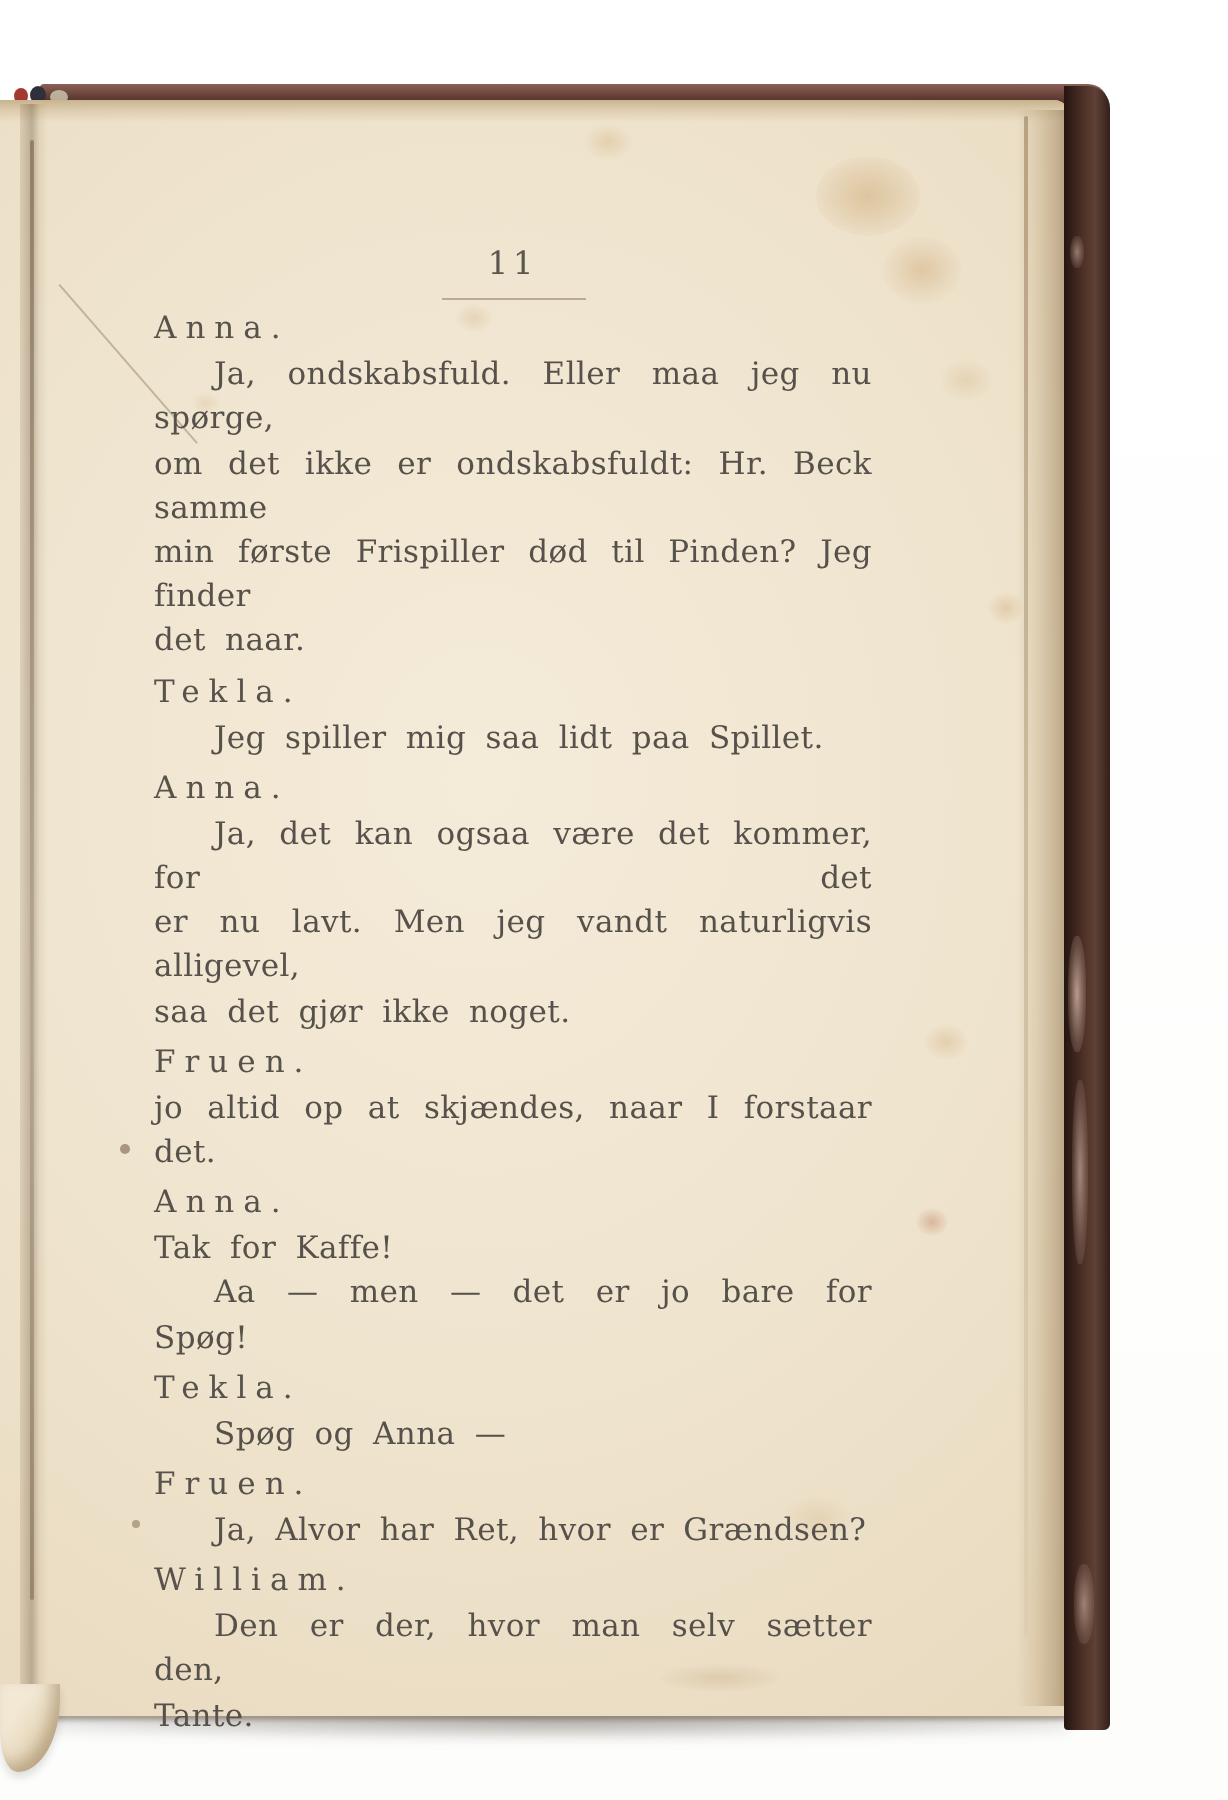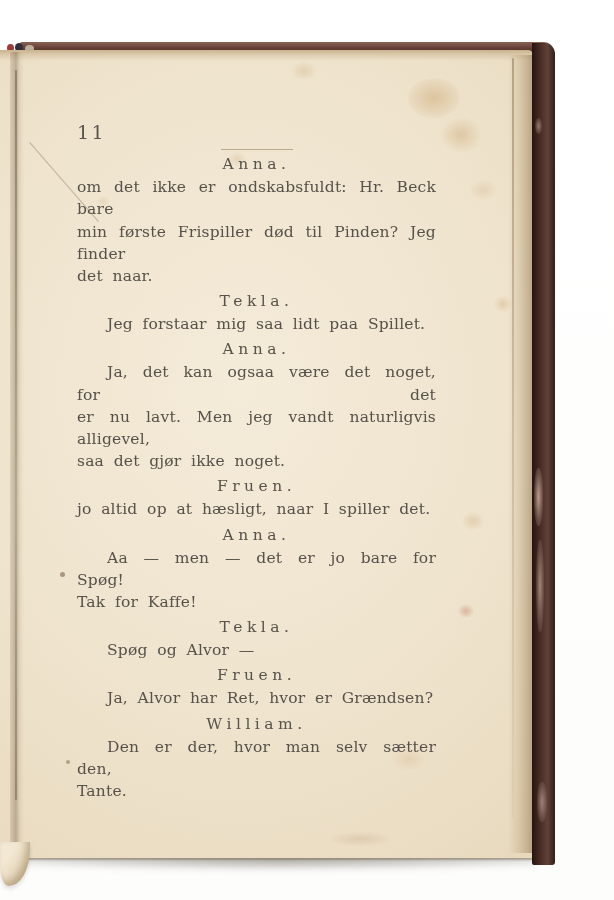--- a/index.html
+++ b/index.html
@@ -106,27 +106,27 @@
   .f11 { left: 470px; top: 180px; width: 26px; height: 20px; background: radial-gradient(ellipse, rgba(188,139,72,.18) 0%, rgba(0,0,0,0) 75%); }
   .f12 { left: 60px;  top: 572px; width: 5px;  height: 5px;  background: rgba(110,88,60,.55); }
   .f13 { left: 66px;  top: 760px; width: 4px;  height: 4px;  background: rgba(110,88,60,.45); }
 
   
   .text-block {
     position: absolute; left: 77px; top: 121px; width: 359px;
     color: #56514a; font-size: 15.5px; line-height: 22.2px;
     word-spacing: 4.5px; letter-spacing: .2px;
   }
-  .page-number { font-size: 19px; letter-spacing: 2.5px; color: #5a554d; }
+  .page-number { text-align: center; font-size: 16px; letter-spacing: 2.5px; color: #5a554d; }
   .page-number-rule { width: 72px; height: 1px; margin: 6px auto 0; background: #b2a183; opacity: .85; }
 
   .speech { }
   .speech:first-of-type { margin-top: 22px; }
   .speaker {
-    text-align: center; letter-spacing: 4.5px;
+    letter-spacing: 4.5px;
     line-height: 19px; margin: 5px 0 2px; color: #57524b;
   }
   .line { text-align: justify; }
   .line.j { text-align-last: justify; }
   .line.first { text-indent: 30px; }
 </style>
 </head>
 <body>
 
 <div class="photo">
@@ -166,51 +166,52 @@
   <div class="fox f12"></div>
   <div class="fox f13"></div>
 
   <div class="text-block">
 
     <div class="page-number">11</div>
     <div class="page-number-rule"></div>
 
     <div class="speech">
       <div class="speaker">Anna.</div>
-      <div class="line j">om det ikke er ondskabsfuldt: Hr. Beck bare</div>
+      <div class="line j first">Ja, ondskabsfuld.  Eller maa jeg nu spørge,</div>
+      <div class="line j">om det ikke er ondskabsfuldt: Hr. Beck samme</div>
       <div class="line j">min første Frispiller død til Pinden? Jeg finder</div>
       <div class="line">det naar.</div>
     </div>
 
     <div class="speech">
       <div class="speaker">Tekla.</div>
-      <div class="line first">Jeg forstaar mig saa lidt paa Spillet.</div>
+      <div class="line first">Jeg spiller mig saa lidt paa Spillet.</div>
     </div>
 
     <div class="speech">
       <div class="speaker">Anna.</div>
-      <div class="line j first">Ja, det kan ogsaa være det noget, for det</div>
+      <div class="line j first">Ja, det kan ogsaa være det kommer, for det</div>
       <div class="line j">er nu lavt.  Men jeg vandt naturligvis alligevel,</div>
       <div class="line">saa det gjør ikke noget.</div>
     </div>
 
     <div class="speech">
       <div class="speaker">Fruen.</div>
-      <div class="line">jo altid op at hæsligt, naar I spiller det.</div>
+      <div class="line">jo altid op at skjændes, naar I forstaar det.</div>
     </div>
 
     <div class="speech">
       <div class="speaker">Anna.</div>
+      <div class="line">Tak for Kaffe!</div>
       <div class="line j first">Aa — men — det er jo bare for Spøg!</div>
-      <div class="line">Tak for Kaffe!</div>
     </div>
 
     <div class="speech">
       <div class="speaker">Tekla.</div>
-      <div class="line first">Spøg og Alvor —</div>
+      <div class="line first">Spøg og Anna —</div>
     </div>
 
     <div class="speech">
       <div class="speaker">Fruen.</div>
       <div class="line first">Ja, Alvor har Ret, hvor er Grændsen?</div>
     </div>
 
     <div class="speech">
       <div class="speaker">William.</div>
       <div class="line j first">Den er der, hvor man selv sætter den,</div>

